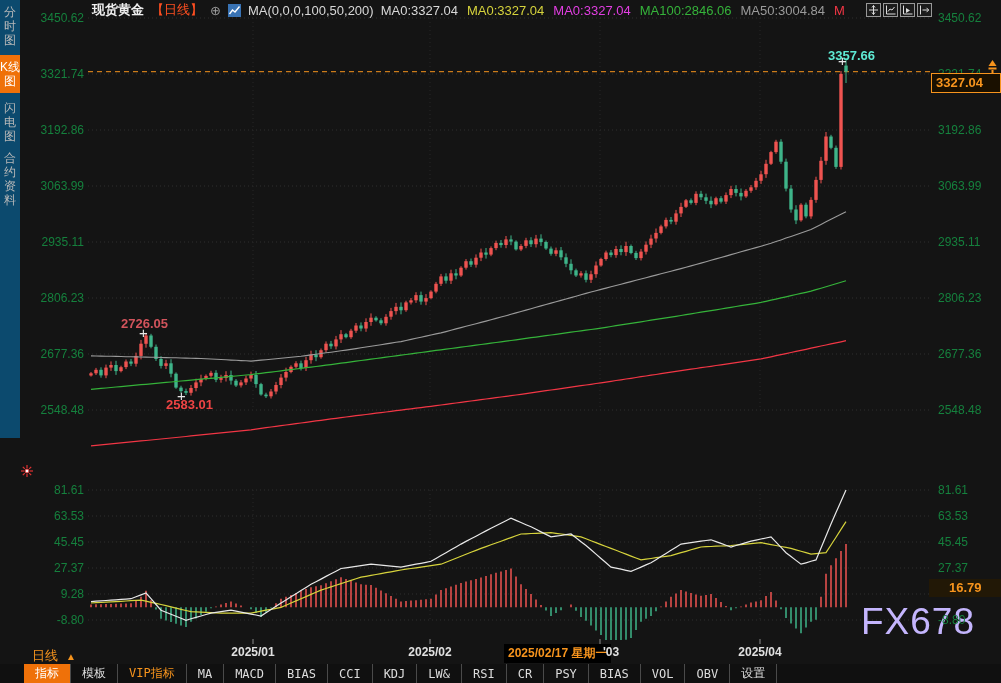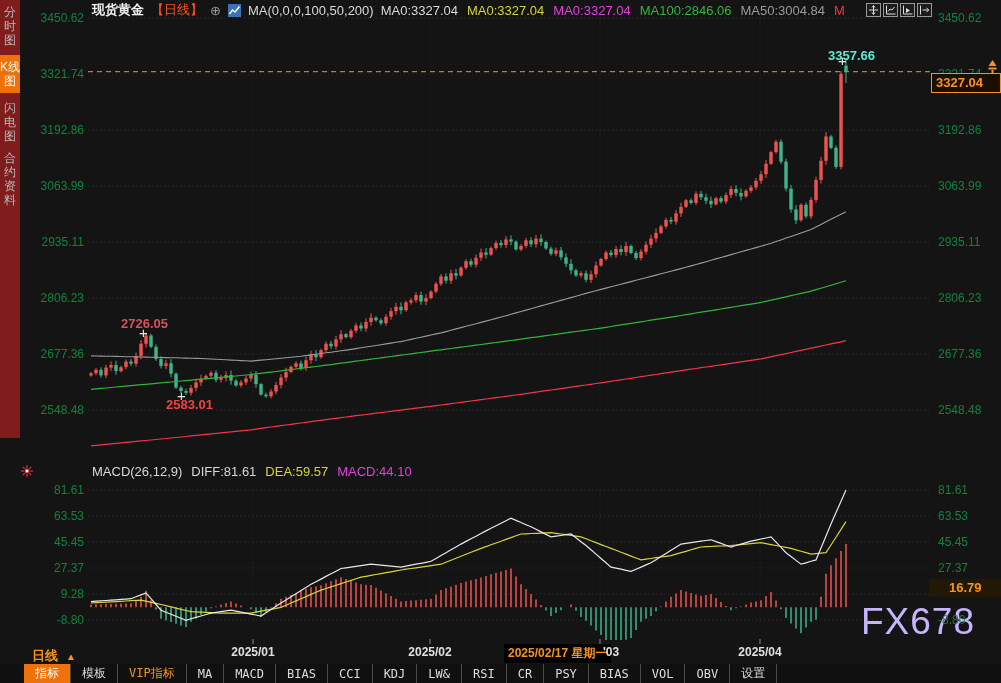--- a/index.html
+++ b/index.html
@@ -3,42 +3,42 @@
 <meta charset="utf-8">
 <style>
   html,body{margin:0;padding:0;background:#0e0e0e;}
   body{width:1001px;height:683px;overflow:hidden;font-family:"Liberation Sans","DejaVu Sans",sans-serif;}
   #app{position:relative;width:1001px;height:683px;background:#141414;color:#ddd;}
   svg{position:absolute;left:0;top:0;}
   .lbl{position:absolute;font-size:12px;line-height:14px;color:#15803d;white-space:nowrap;}
   .axis-l{left:22px;width:62px;text-align:right;}
   .axis-r{left:938px;}
   
-  .sidebar{position:absolute;left:0;top:0;width:20px;height:438px;background:#7f1d1d;}
+  .sidebar{position:absolute;left:0;top:0;width:20px;height:438px;background:#0c4a6e;}
   .side-tab{width:20px;margin-top:8px;font-size:12px;line-height:14px;color:#b9b9b9;text-align:center;word-break:break-all;cursor:pointer;}
   .side-tab:first-child{margin-top:5px;}
   .side-tab.sel{background:#ef7109;color:#fff;padding:5px 0;}
   
   .hdr{position:absolute;left:92px;top:2px;height:16px;display:flex;align-items:center;gap:7px;font-size:13px;white-space:nowrap;}
   .hdr .sym{color:#efefef;font-weight:bold;}
   .hdr .per{color:#ff4f21;}
   .hdr .plus{color:#9a9a9a;font-size:13px;cursor:pointer;}
   .hdr .mas{color:#d8d8d8;}
   .hdr-icons{position:absolute;left:866px;top:3px;display:flex;gap:2px;}
   .hbtn{width:15px;height:14px;border:1px solid #989898;background:#1c1c1c;display:flex;align-items:center;justify-content:center;cursor:pointer;box-sizing:border-box;}
   
   .price-badge{position:absolute;left:931px;top:73px;width:60px;border:1px solid #f7941d;background:#1a1000;color:#f7941d;font-size:13px;font-weight:bold;line-height:16px;padding:1px 4px;}
   .macd-badge{position:absolute;left:929px;top:579px;width:60px;background:#221806;color:#f7941d;font-size:13px;font-weight:bold;line-height:16px;padding:1px 20px;}
   .anno{position:absolute;font-size:13px;font-weight:bold;white-space:nowrap;}
   .plusmark{position:absolute;color:#e8e8e8;font-size:15px;line-height:13px;}
   .macd-hdr{position:absolute;left:92px;top:464px;font-size:13px;display:flex;gap:9px;white-space:nowrap;}
   
   .x-lbl{position:absolute;top:645px;transform:translateX(-50%);font-size:12px;font-weight:bold;color:#e0e0e0;white-space:nowrap;}
   .date-badge{position:absolute;top:644px;left:504px;background:#000;color:#f7941d;font-size:12px;font-weight:bold;padding:1px 4px;white-space:nowrap;}
-  .period-lbl{position:absolute;left:32px;top:647px;color:#f7941d;font-size:13px;font-weight:bold;cursor:pointer;}
+  .period-lbl{position:absolute;left:32px;top:647px;color:#f7941d;font-size:13px;font-weight:normal;cursor:pointer;}
   .period-lbl .tri{font-size:10px;margin-left:8px;}
   .watermark{position:absolute;left:861px;top:601px;font-size:37px;letter-spacing:1px;color:#c4b5fd;}
   
   .toolbar{position:absolute;left:0;top:664px;width:1001px;height:19px;background:#101010;display:flex;align-items:stretch;font-family:"DejaVu Sans Mono","Liberation Mono",monospace;font-size:12px;padding-left:24px;}
   .tb-item{display:flex;align-items:center;padding:0 11px;color:#dcdcdc;border-right:1px solid #4a4a4a;cursor:pointer;white-space:nowrap;}
   .tb-item.selected{background:#ef7109;color:#fff;}
   .tb-item.vip{color:#f7941d;}
   .sun-icon{position:absolute;left:20px;top:464px;}
   .price-marker{position:absolute;left:986px;top:59px;}
 </style>
@@ -613,26 +613,20 @@
         <line x1="1" y1="7" x2="4" y2="7"></line>
           <line x1="10" y1="7" x2="13" y2="7"></line>
         <line x1="2.8" y1="2.8" x2="4.8" y2="4.8"></line>
           <line x1="9.2" y1="9.2" x2="11.2" y2="11.2"></line>
         <line x1="11.2" y1="2.8" x2="9.2" y2="4.8"></line>
           <line x1="4.8" y1="9.2" x2="2.8" y2="11.2"></line>
       </g>
       <circle cx="7" cy="7" r="2" fill="#fff" stroke="#e03131"></circle>
     </svg>
   </div>
-  <div class="macd-hdr">
-    <span style="color:#d8d8d8;">MACD(26,12,9)</span>
-    <span style="color:#d8d8d8;">DIFF:81.61</span>
-    <span style="color:#d6d33c;">DEA:59.57</span>
-    <span style="color:#e23ee2;">MACD:44.10</span>
-  </div>
   <div class="macd-badge">16.79</div>
 
   <div class="period-lbl">
     <span>日线</span><span class="tri">▲</span>
   </div>
   <div class="date-badge">2025/02/17 星期一</div>
   <div class="watermark">FX678</div>
 
   <div class="toolbar" id="toolbar">
       <div class="tb-item selected">指标</div>

